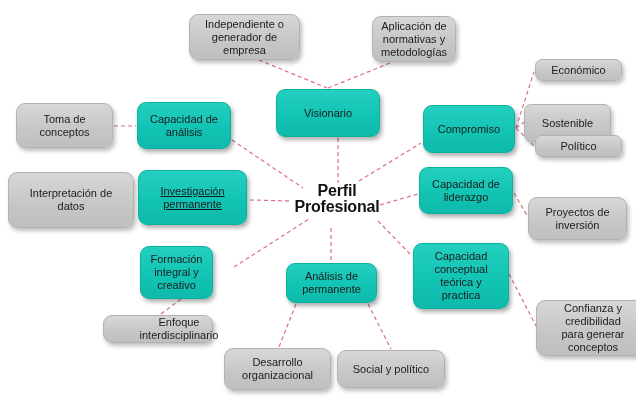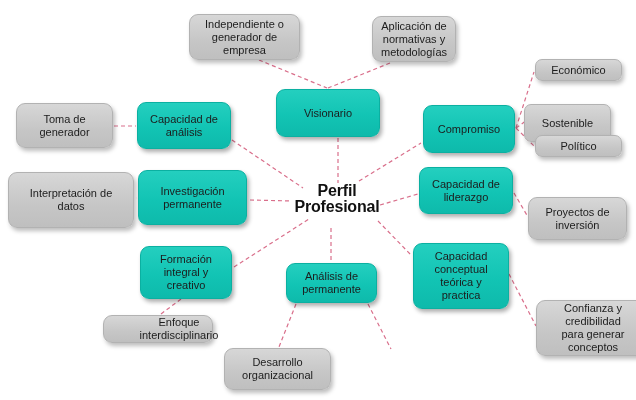--- a/index.html
+++ b/index.html
@@ -42,24 +42,24 @@
   .n-independiente{left:189px;top:14px;width:111px;height:46px;}
   .n-aplicacion{left:372px;top:16px;width:84px;height:46px;}
   .n-economico{left:535px;top:59px;width:87px;height:22px;border-radius:7px;}
   .n-sostenible{left:524px;top:104px;width:87px;height:38px;border-radius:7px;}
   .n-politico{left:535px;top:135px;width:87px;height:22px;border-radius:7px;}
   .n-toma{left:16px;top:103px;width:97px;height:45px;}
   .n-analisis{left:137px;top:102px;width:94px;height:47px;}
   .n-visionario{left:276px;top:89px;width:104px;height:48px;}
   .n-compromiso{left:423px;top:105px;width:92px;height:48px;}
   .n-interpretacion{left:8px;top:172px;width:126px;height:56px;}
-  .n-investigacion{left:138px;top:170px;width:109px;height:55px;}
+  .n-investigacion{left:138px;top:170px;width:109px;height:55px;text-decoration:underline;}
   .n-liderazgo{left:419px;top:167px;width:94px;height:47px;}
   .n-proyectos{left:528px;top:197px;width:99px;height:43px;}
-  .n-formacion{left:140px;top:246px;width:92px;height:53px;}
+  .n-formacion{left:140px;top:246px;width:73px;height:53px;}
   .n-problemas{left:286px;top:263px;width:91px;height:40px;}
   .n-conceptual{left:413px;top:243px;width:96px;height:66px;}
   .n-enfoque{left:103px;top:315px;width:110px;height:28px;padding-left:45px;}
   .n-confianza{left:536px;top:300px;width:114px;height:56px;}
   .n-desarrollo{left:224px;top:348px;width:107px;height:42px;}
   .n-social{left:337px;top:350px;width:108px;height:38px;}
 </style>
 </head>
 <body>
 
@@ -96,21 +96,21 @@
   <div class="node secondary n-independiente">Independiente o
 generador de
 empresa</div>
   <div class="node secondary n-aplicacion">Aplicación de
 normativas y
 metodologías</div>
   <div class="node secondary n-economico">Económico</div>
   <div class="node secondary n-sostenible">Sostenible</div>
   <div class="node secondary n-politico">Político</div>
   <div class="node secondary n-toma">Toma de
-generador</div>
+conceptos</div>
   <div class="node primary n-analisis">Capacidad de
 análisis</div>
   <div class="node primary n-visionario">Visionario</div>
   <div class="node primary n-compromiso">Compromiso</div>
   <div class="node secondary n-interpretacion">Interpretación de
 datos</div>
   <div class="node primary n-investigacion">Investigación
 permanente</div>
   <div class="node primary n-liderazgo">Capacidad de
 liderazgo</div>
@@ -126,14 +126,15 @@
 teórica y
 practica</div>
   <div class="node secondary n-enfoque">Enfoque
 interdisciplinario</div>
   <div class="node secondary n-confianza">Confianza y
 credibilidad
 para generar
 conceptos</div>
   <div class="node secondary n-desarrollo">Desarrollo
 organizacional</div>
+  <div class="node secondary n-social">Social y político</div>
 
 </div>
 
 </body></html>

